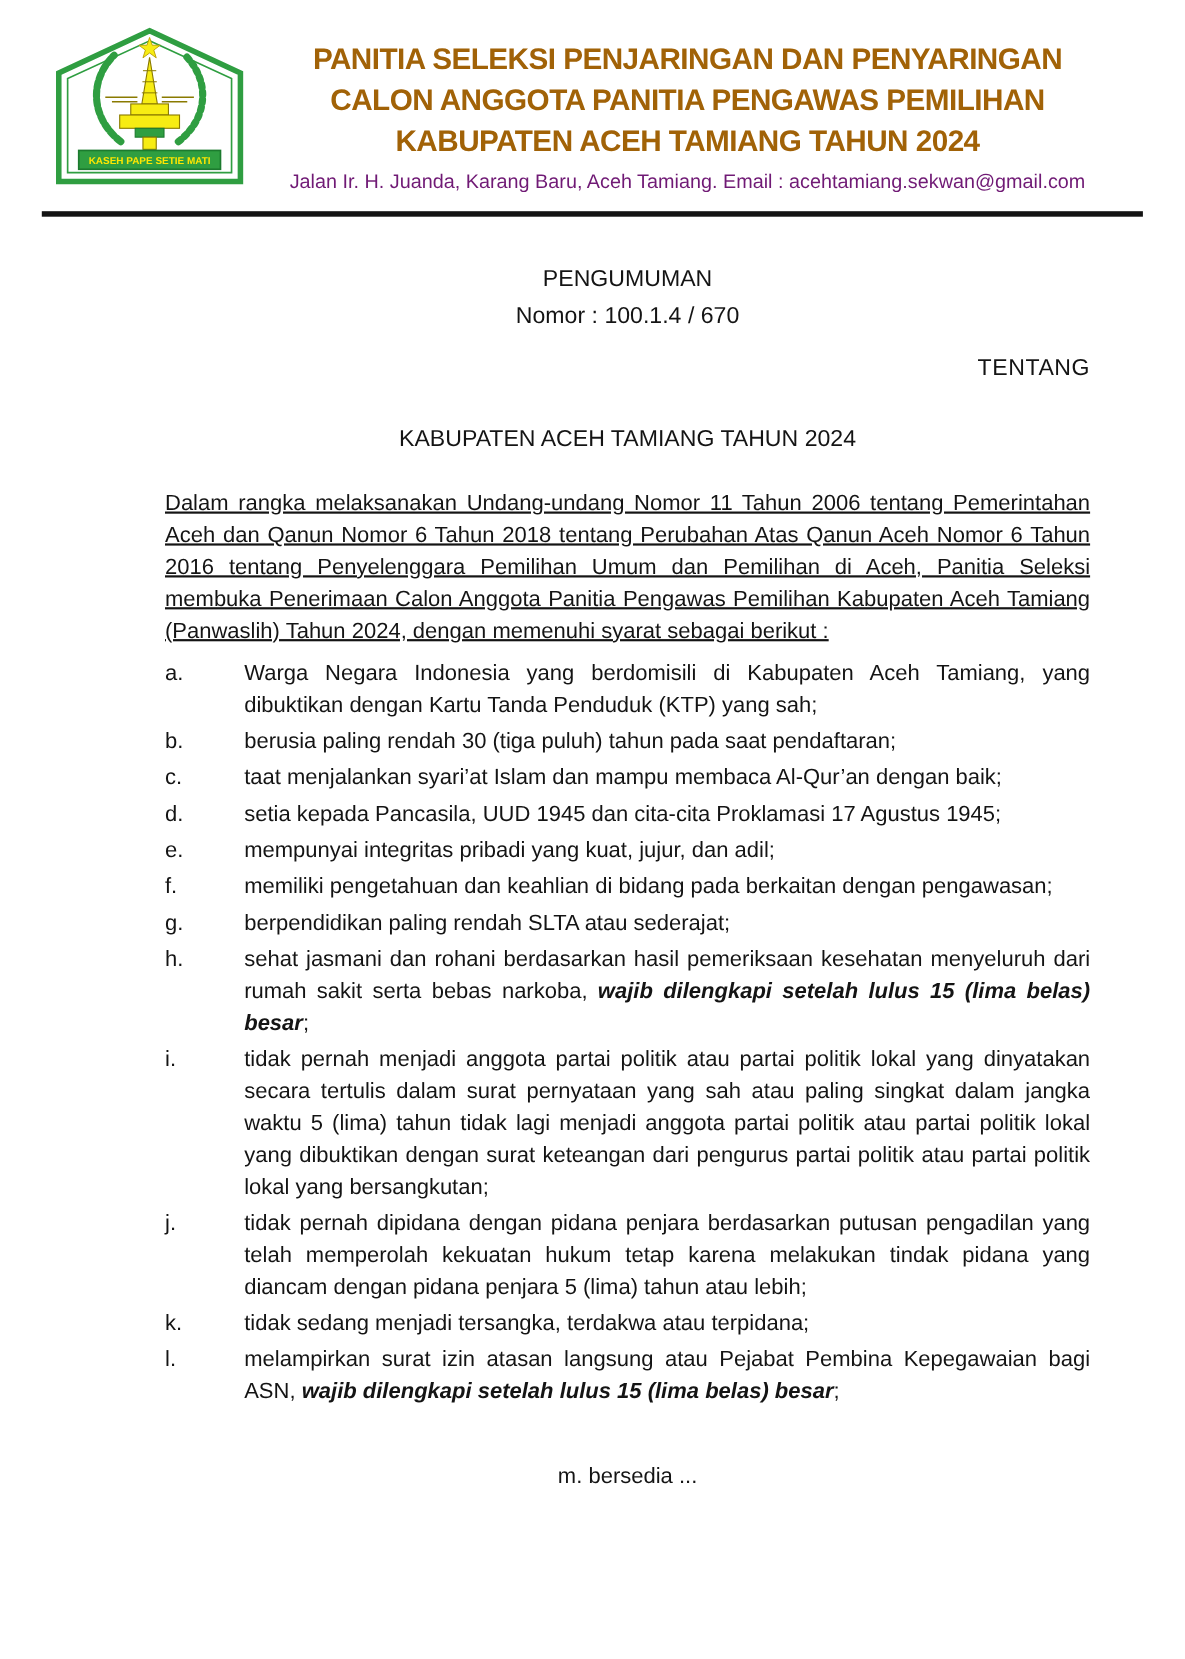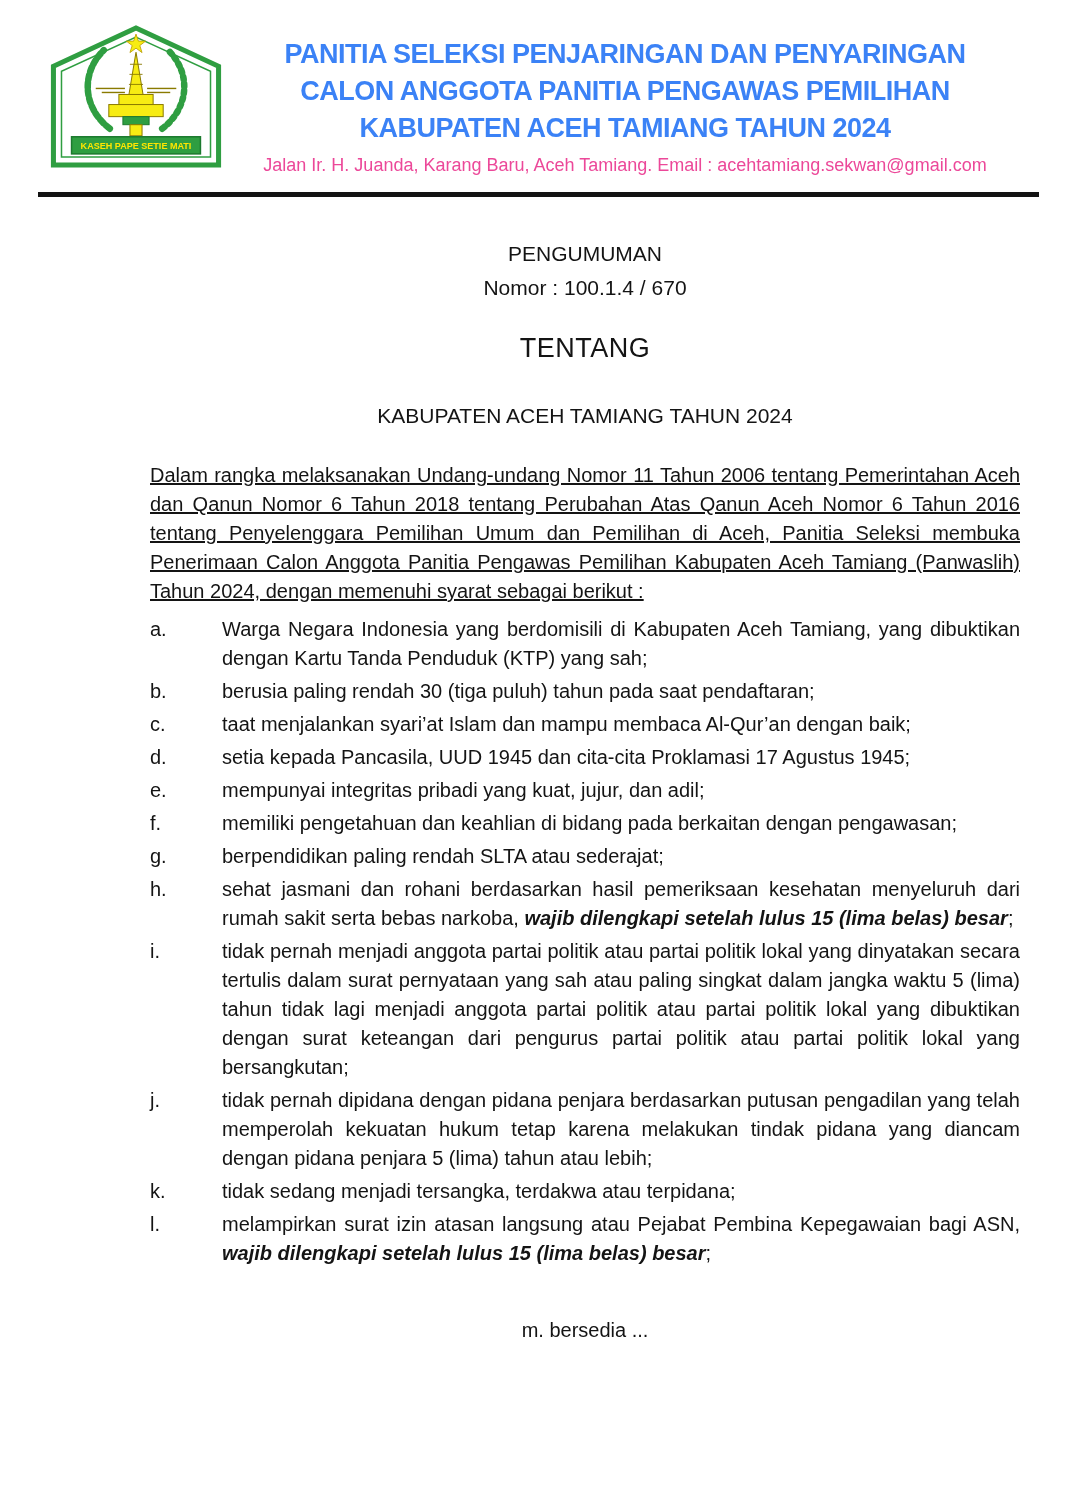--- a/index.html
+++ b/index.html
@@ -11,29 +11,29 @@
   }
   
   .letterhead {
     display: flex; align-items: flex-start;
     padding: 24px 40px 6px 45px;
   }
   .emblem-wrap { width: 182px; flex: 0 0 182px; }
   .lh-text { flex: 1; text-align: center; padding: 12px 24px 0 10px; }
   .lh-bold {
     font-weight: 700; font-size: 27px; line-height: 37px;
-    letter-spacing: -0.5px; color: #3b82f6;
+    letter-spacing: -0.5px; color: #a16207;
   }
-  .lh-address { font-size: 18px; line-height: 26px; margin-top: 5px; color: #ec4899; }
+  .lh-address { font-size: 18px; line-height: 26px; margin-top: 5px; color: #701a75; }
   .rule { height: 5px; background: #131313; margin: 8px 38px 0 38px; }
   
-  .doc-body { padding: 0 57px 0 150px; font-size: 20px; }
+  .doc-body { padding: 0 86px 0 150px; font-size: 20px; }
   .center { text-align: center; }
   .heading-block { margin-top: 40px; line-height: 34px; font-size: 21px; }
-  .about-label { margin-top: 28px; font-size: 27px; letter-spacing: 0.5px; }
+  .about-label { margin-top: 18px; font-size: 21px; letter-spacing: 0.5px; text-align: right; }
   .title-block { margin-top: 36px; line-height: 31px; font-size: 21px; }
   .intro {
     margin-top: 30px; line-height: 29px; text-align: justify;
     text-justify: inter-word;
     text-decoration: underline;
   }
   .req-list { margin-top: 9px; }
   .req { display: flex; margin-bottom: 4px; }
   .req-letter { flex: 0 0 36px; line-height: 29px; }
   .req-text { flex: 1; line-height: 29px; text-align: justify; text-justify: inter-word; margin-left: 36px; }

